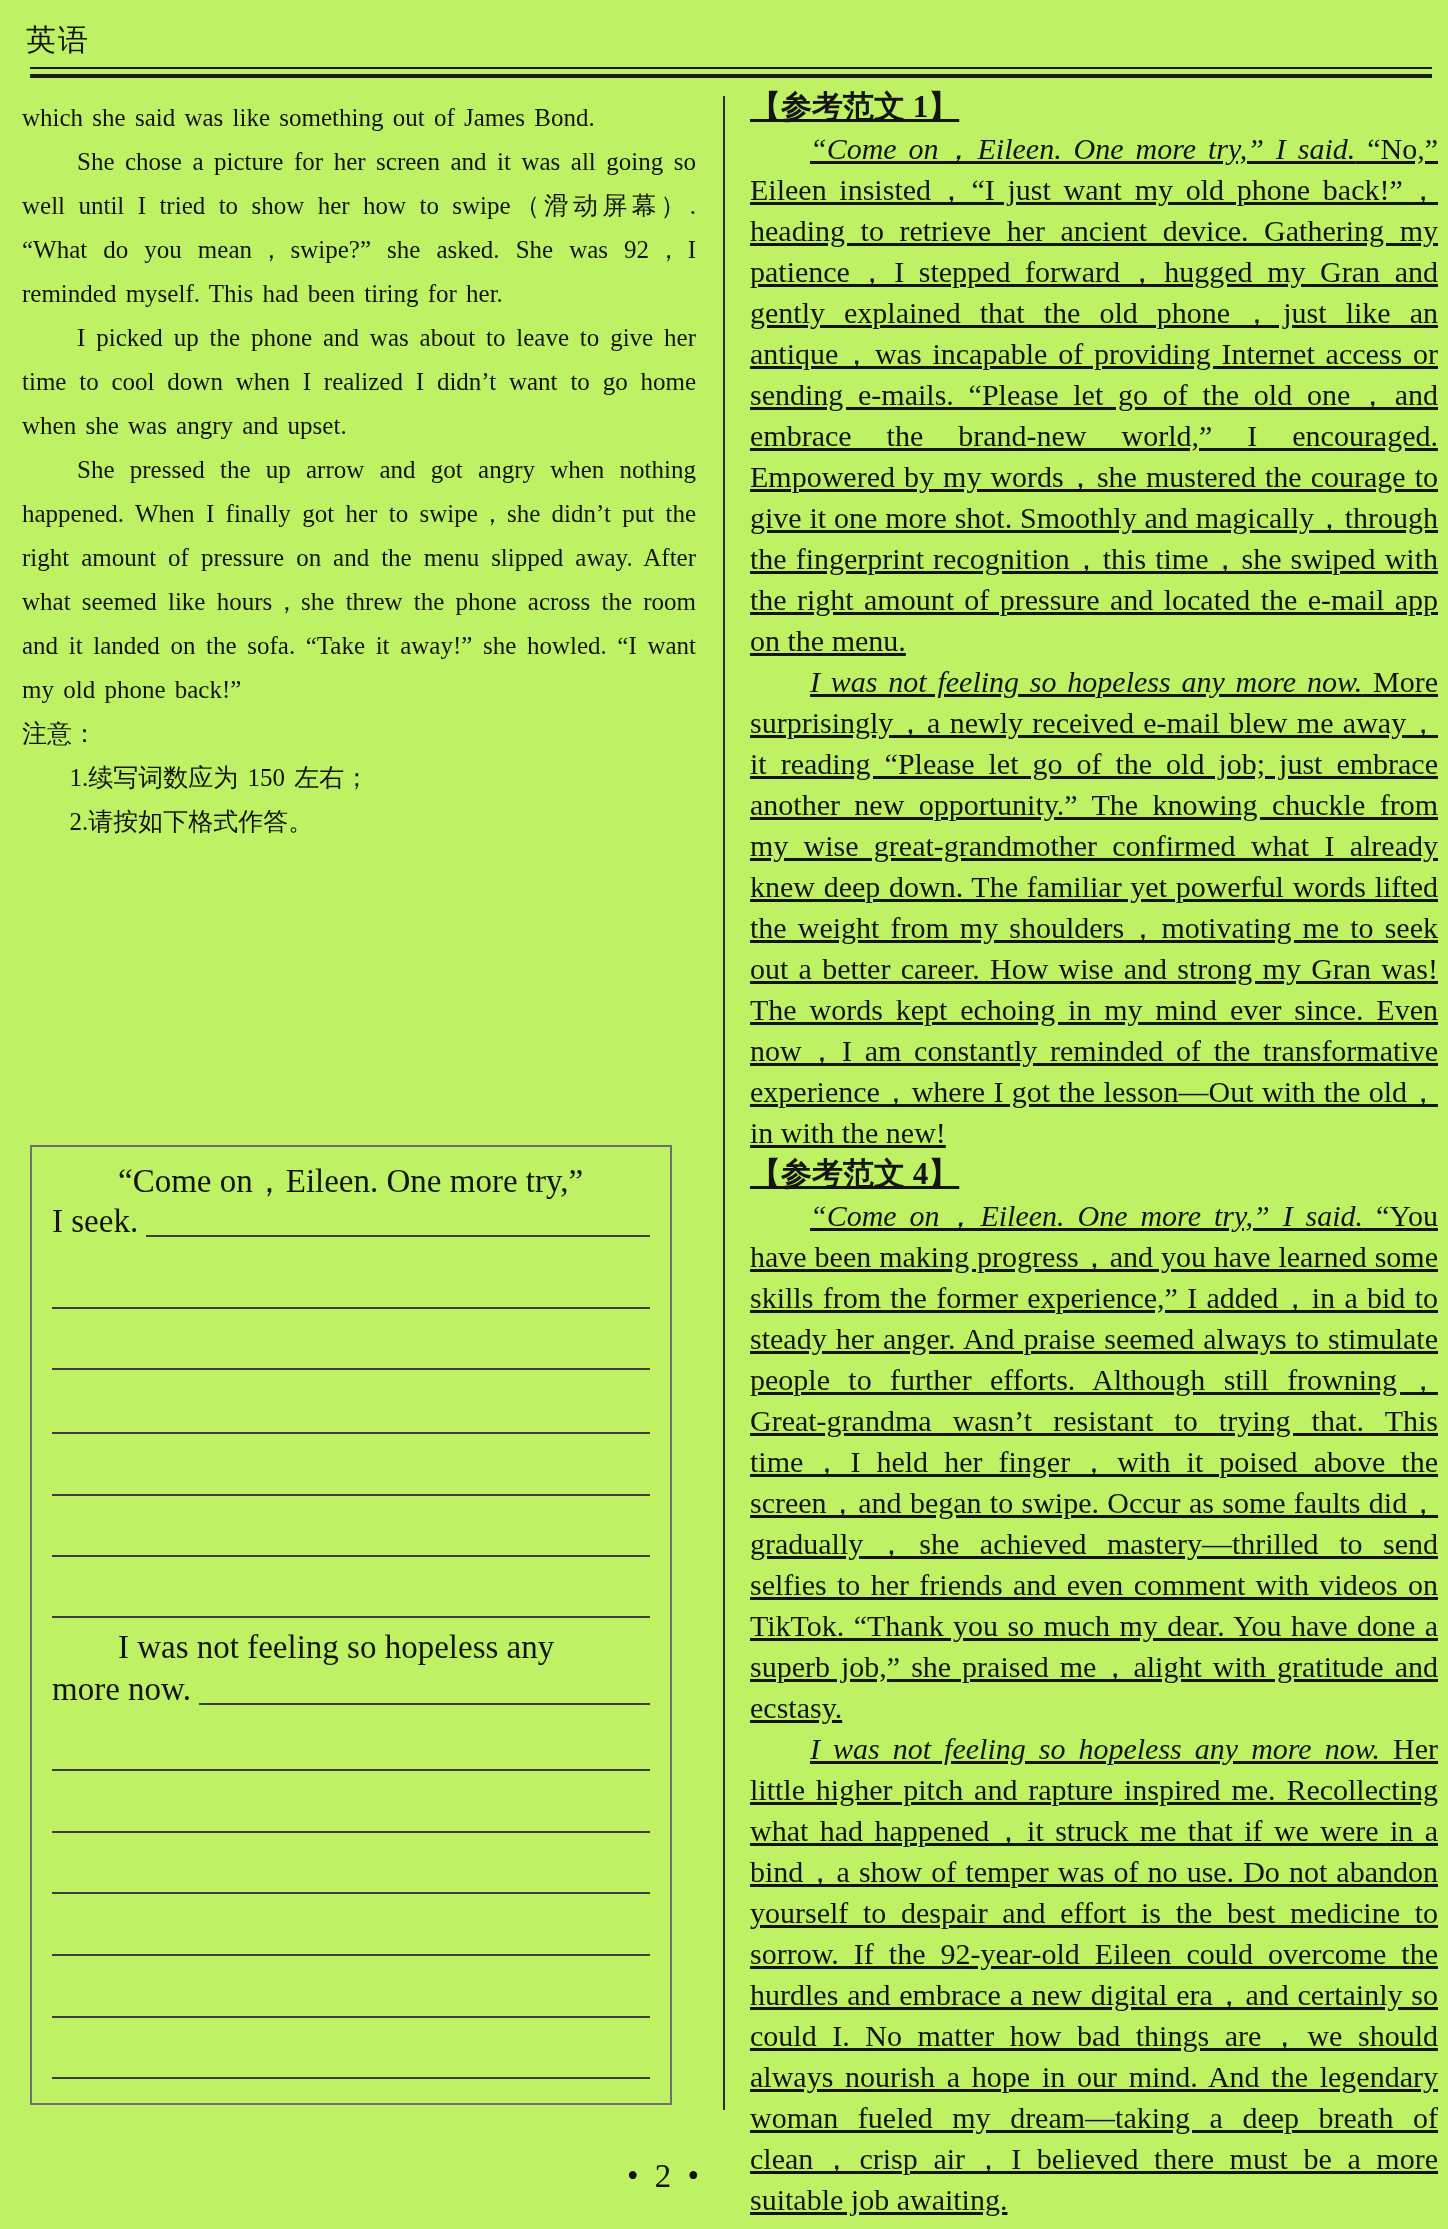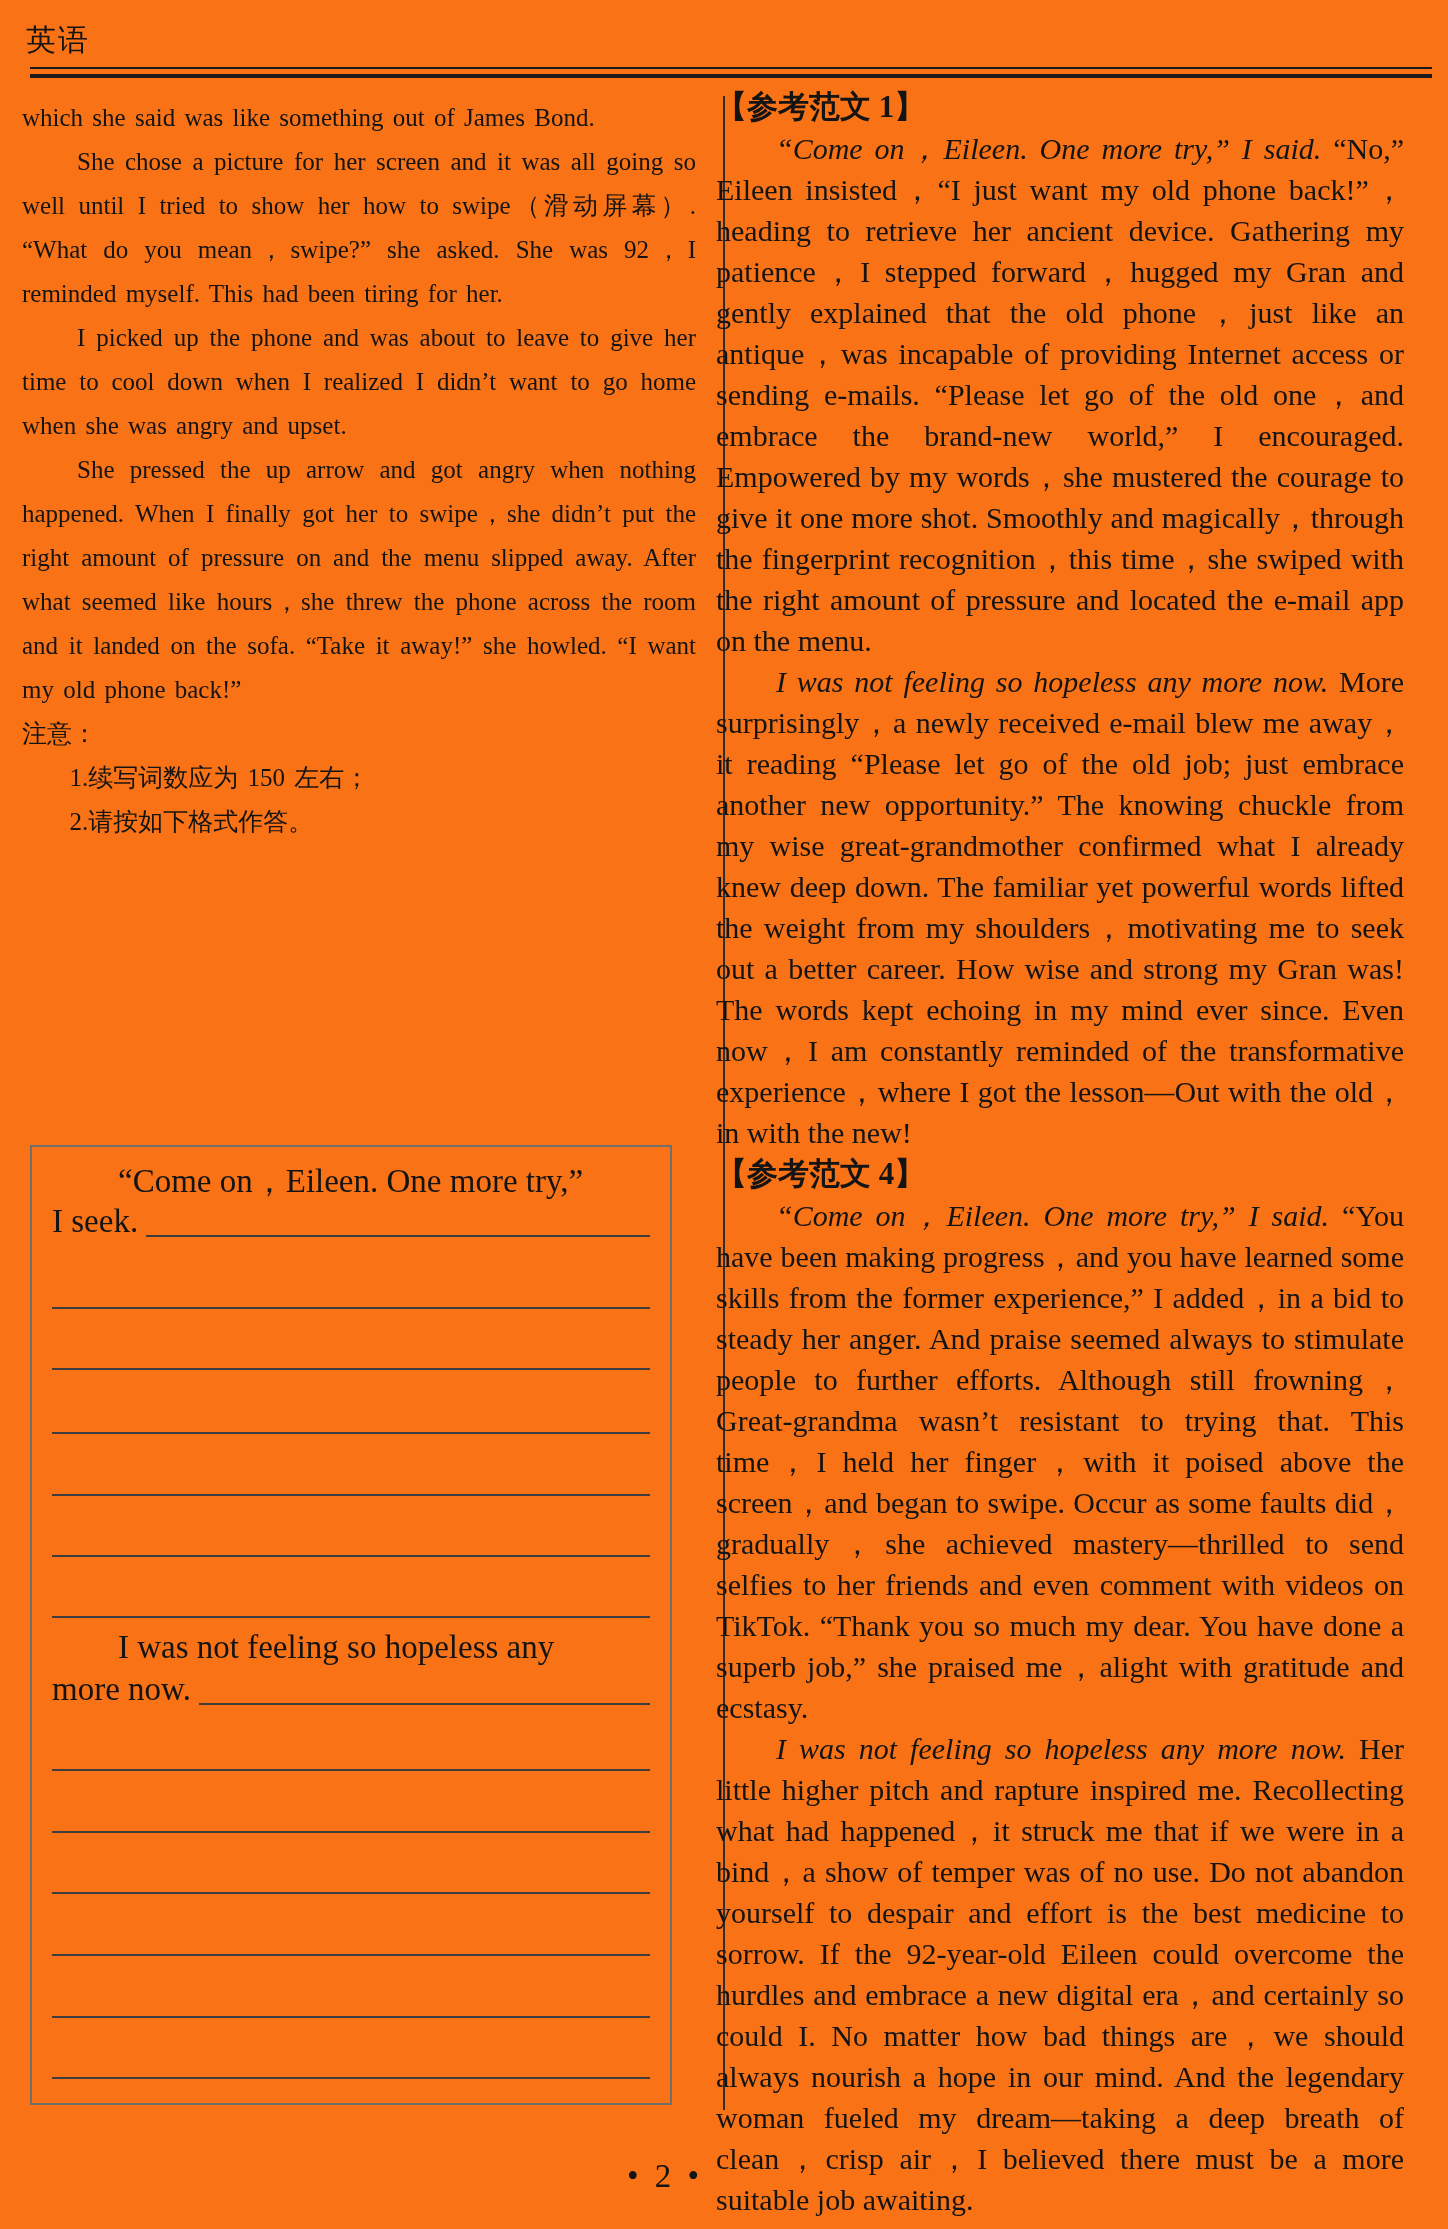--- a/index.html
+++ b/index.html
@@ -1,20 +1,20 @@
 <!DOCTYPE html>
 <html><head>
 <meta charset="utf-8">
 <style>
   html, body { margin: 0; padding: 0; background: #ffffff; }
   .page {
     position: relative;
     width: 1448px;
     height: 2229px;
-    background: #f97316;
+    background: #bef264;
     color: #141414;
     font-family: "Liberation Serif", "DejaVu Serif", serif;
     overflow: hidden;
   }
 
   
   .header-title {
     position: absolute;
     left: 26px;
     top: 20px;
@@ -91,26 +91,27 @@
     height: 0; border-bottom: 2px solid #3d3d3d;
   }
   .bl-1  { top: 160px; } .bl-2  { top: 221px; } .bl-3  { top: 285px; }
   .bl-4  { top: 347px; } .bl-5  { top: 408px; } .bl-6  { top: 469px; }
   .bl-7  { top: 622px; } .bl-8  { top: 684px; } .bl-9  { top: 745px; }
   .bl-10 { top: 807px; } .bl-11 { top: 869px; } .bl-12 { top: 930px; }
 
   
   .right-col {
     position: absolute;
-    left: 716px;
+    left: 750px;
     top: 86px;
     width: 688px;
     font-size: 30px;
     line-height: 41px;
     text-align: justify;
+    text-decoration: underline;
   }
   .rc-heading {
     font-size: 31px;
     font-weight: bold;
     margin: 0;
     line-height: 42px;
   }
   .rc-para { margin: 0; text-indent: 2em; }
   .italic-lead { font-style: italic; }
 

